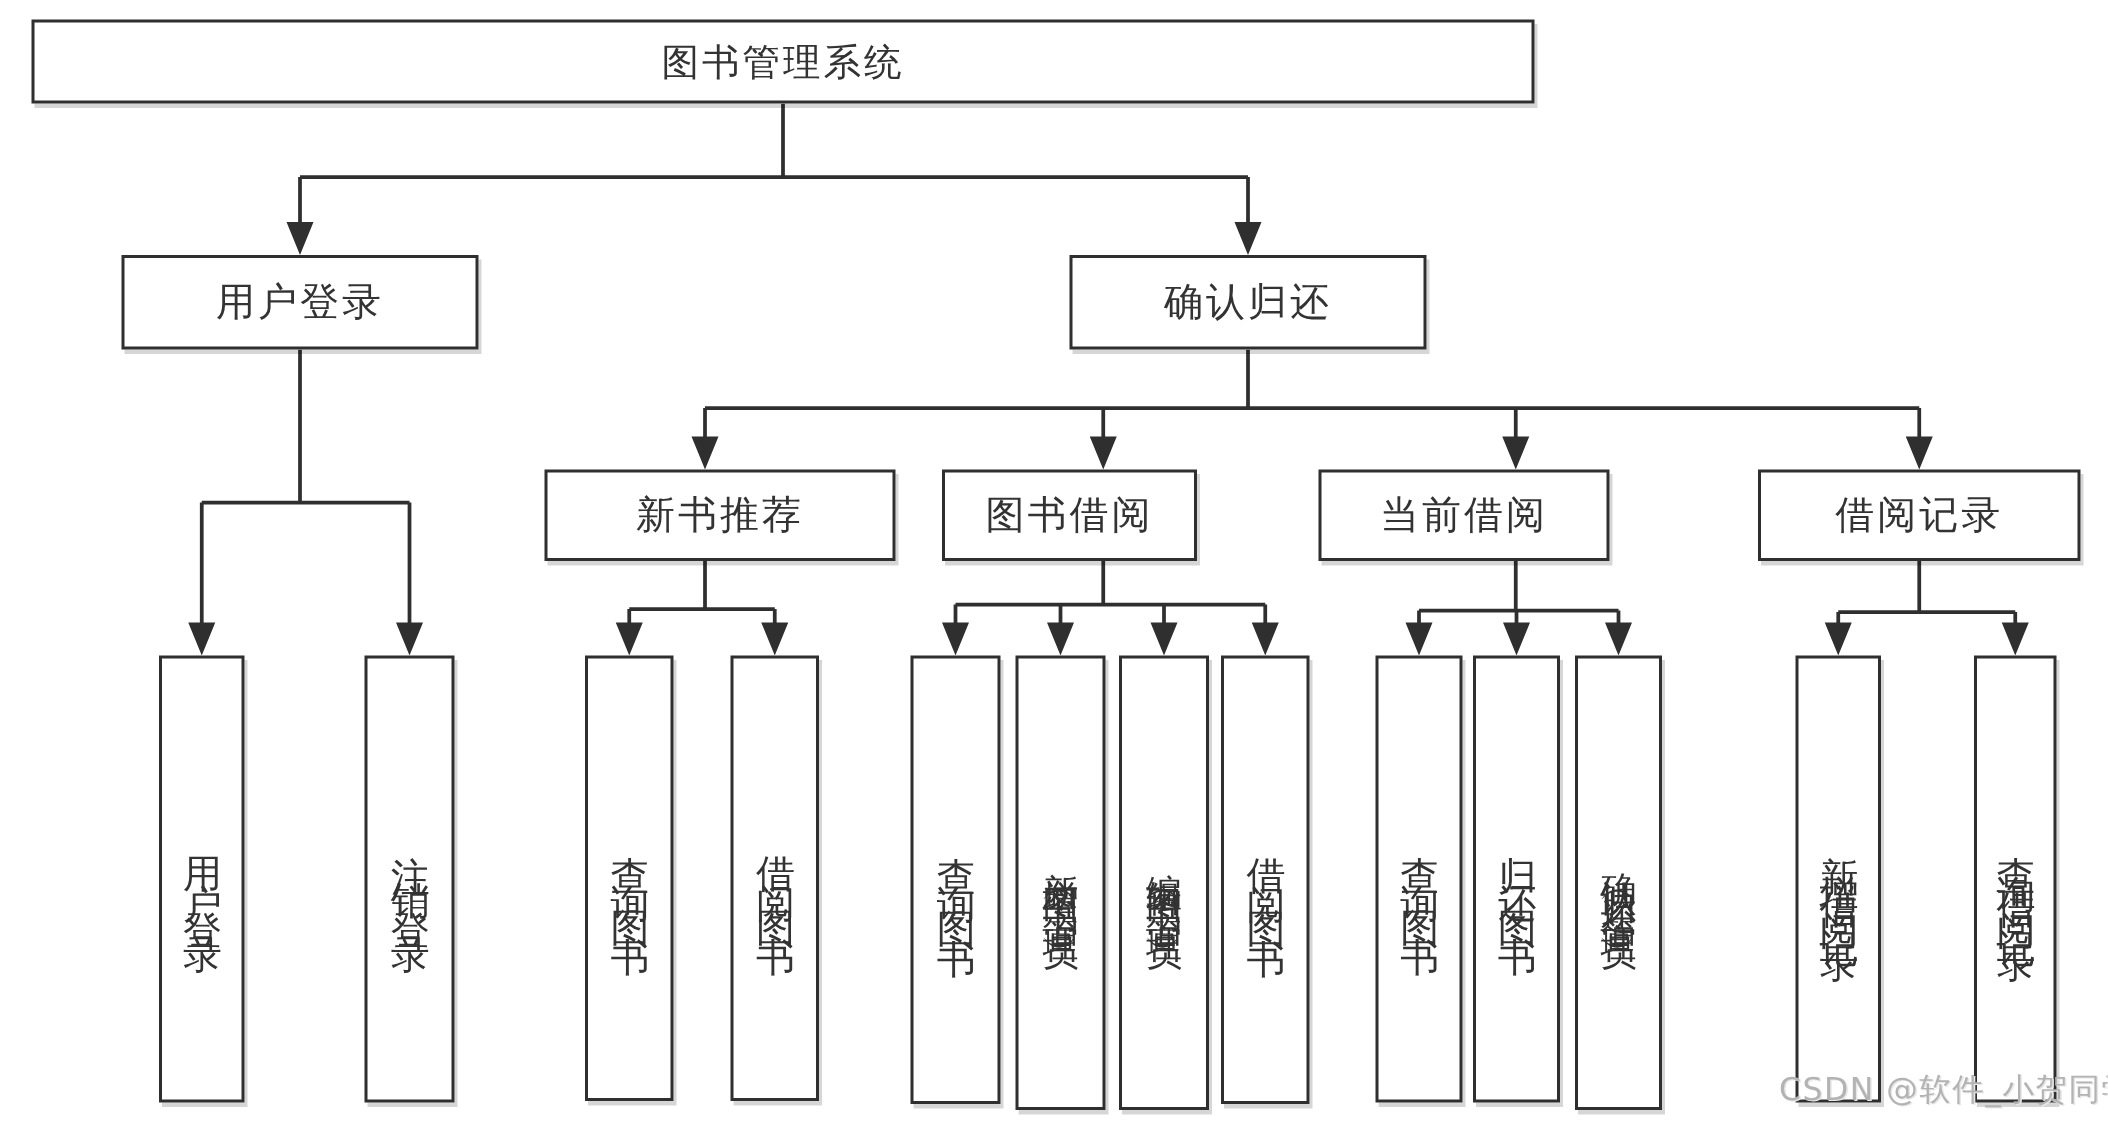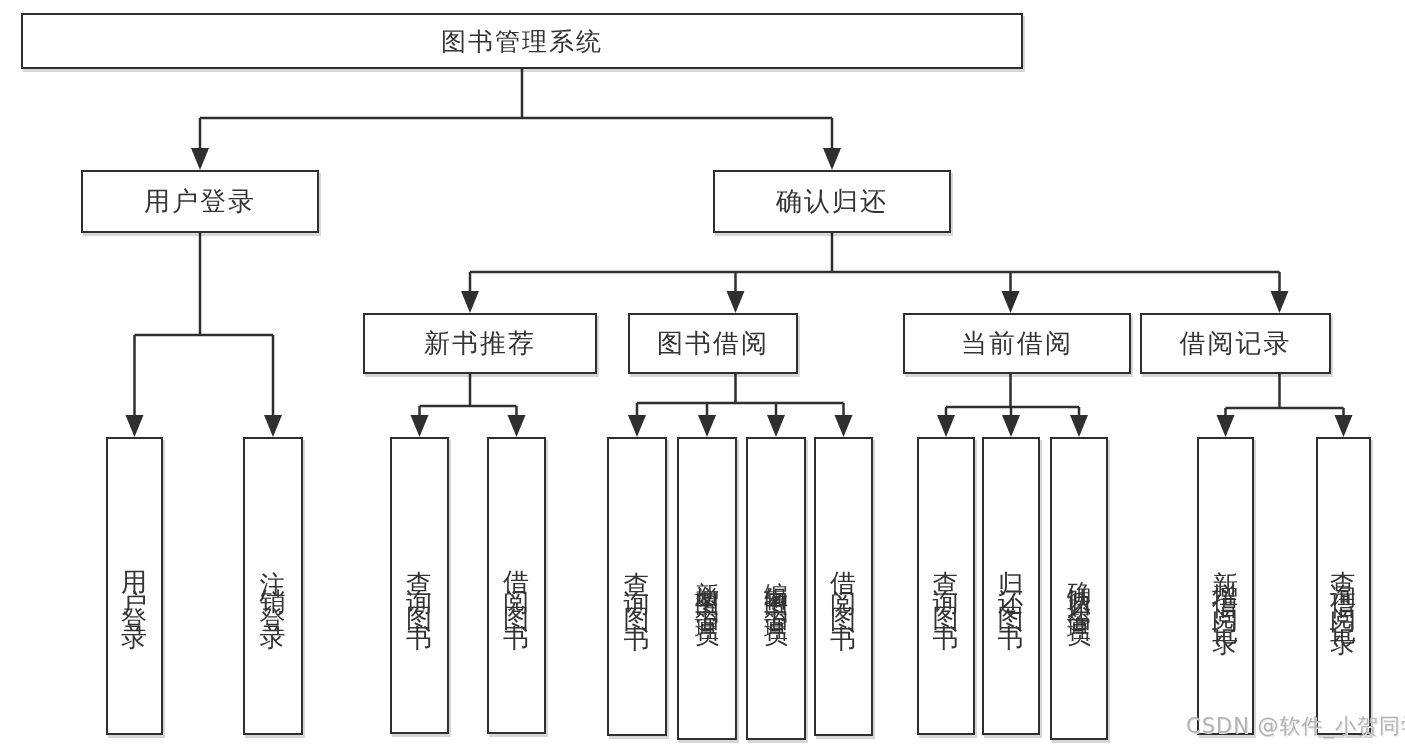--- a/index.html
+++ b/index.html
@@ -69,22 +69,22 @@
       M1225.5 437 l-9 -22 h18 z  M1343.5 437 l-9 -22 h18 z"></path>
   </svg>
 
   <div class="box root-box" style="left:21px;top:13px;width:1002px;height:56px">图书管理系统</div>
 
   <div class="box" style="left:81px;top:170px;width:238px;height:63px">用户登录</div>
   <div class="box" style="left:713px;top:170px;width:238px;height:63px">确认归还</div>
 
   <div class="box" style="left:363px;top:313px;width:234px;height:61px">新书推荐</div>
   <div class="box" style="left:628px;top:313px;width:170px;height:61px">图书借阅</div>
-  <div class="box" style="left:903px;top:313px;width:228px;height:61px">当前借阅</div>
-  <div class="box" style="left:1140px;top:313px;width:191px;height:61px">借阅记录</div>
+  <div class="box" style="left:879px;top:313px;width:194px;height:61px">当前借阅</div>
+  <div class="box" style="left:1172px;top:313px;width:215px;height:61px">借阅记录</div>
 
   <div class="box leaf" style="left:106px;top:437px;width:57px;height:298px">用户登录</div>
   <div class="box leaf" style="left:243px;top:437px;width:60px;height:298px">注销登录</div>
 
   <div class="box leaf" style="left:390px;top:437px;width:59px;height:297px">查询图书</div>
   <div class="box leaf" style="left:487px;top:437px;width:59px;height:297px">借阅图书</div>
 
   <div class="box leaf" style="left:607px;top:437px;width:60px;height:299px">查询图书</div>
   <div class="box leaf ls-tight" style="left:677px;top:437px;width:60px;height:303px">新增图书（管理员）</div>
   <div class="box leaf ls-tight" style="left:746px;top:437px;width:60px;height:303px">编辑图书（管理员）</div>

